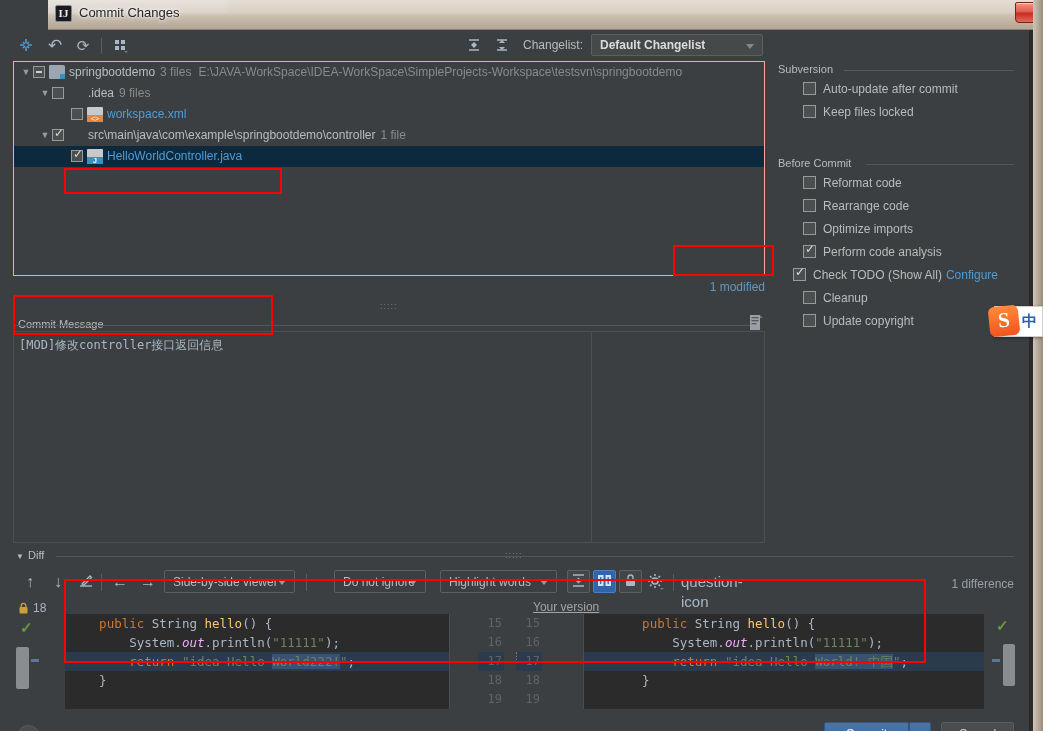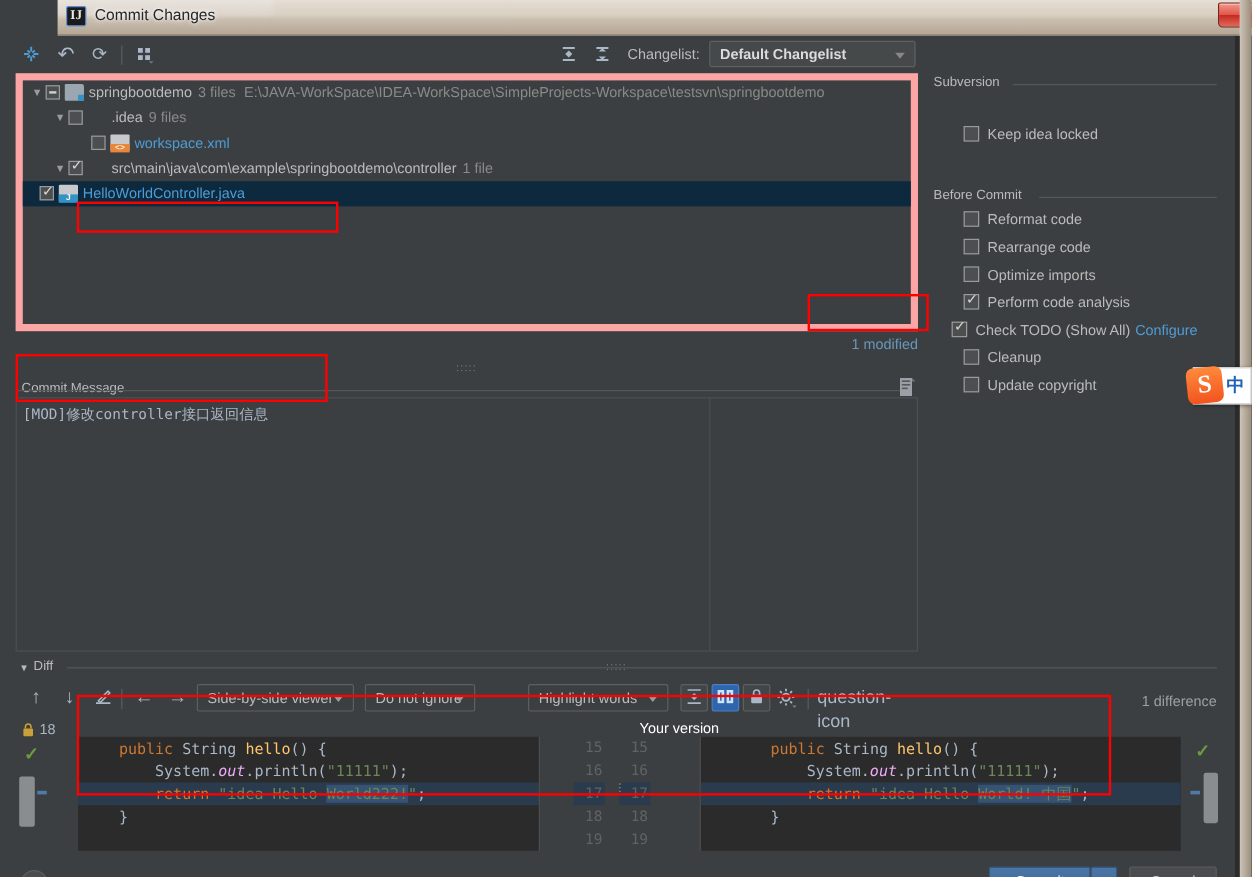--- a/index.html
+++ b/index.html
@@ -79,21 +79,21 @@
     position:absolute; left:8px; top:3px; color:#dcdcdc; font-weight:bold; font-size:12px;
   }
   #changelist-arrow {
     position:absolute; right:8px; top:9px; width:0;height:0;
     border-left:4px solid transparent;border-right:4px solid transparent;border-top:5px solid #888;
   }
 
   
   #tree-panel {
     position:absolute; left:13px; top:30px; width:752px; height:215px;
-    background:#3c3f41; border:6px solid #fca5a5;
+    background:#3c3f41; border:1px solid #fca5a5;
   }
   .tree-row { position:relative; height:21px; line-height:21px; white-space:nowrap; }
   .tree-row.selected { background:#0d293e; }
   .twisty { display:inline-block; width:14px; text-align:center; color:#9a9a9a; font-size:9px; vertical-align:middle;}
   .tcheck {
     display:inline-block; width:12px; height:12px; vertical-align:middle;
     border:1px solid #9a9a9a; background:#4b4f50; margin-right:4px; position:relative; top:-1px;
   }
   .tcheck.checked::after {
     content:"\2713"; position:absolute; left:1px; top:-4px; font-size:12px; color:#d8d8d8; line-height:14px;
@@ -178,21 +178,21 @@
   }
   .dt-combo .lbl { position:absolute; left:8px; top:4px; color:#bbbbbb; font-size:12px; white-space:nowrap;}
   .dt-combo .arw { position:absolute; right:8px; top:9px; width:0;height:0;
     border-left:4px solid transparent;border-right:4px solid transparent;border-top:5px solid #9a9a9a;}
   .dt-tgl {
     position:absolute; top:4px; width:23px; height:23px; border:1px solid #5e6060; border-radius:2px;
     background:#434648; color:#a9b7c6; font-size:12px; text-align:center; line-height:21px;
   }
   .dt-tgl.on { background:#2f65ad; border-color:#4a7fc1; }
   #difference-count { position:absolute; left:870px; top:546px; width:144px; text-align:right; color:#9aa0a6; font-size:12px;}
-  #your-version { position:absolute; left:533px; top:569px; color:#ffffff; font-size:12px; }
+  #your-version { position:absolute; left:533px; top:569px; color:#a3a3a3; font-size:12px;text-decoration:underline; }
 
   
   #lockline { position:absolute; left:18px; top:570px; color:#a9b7c6; font-size:12px;}
   #lock-ico { position:absolute; left:0px; top:1px; color:#c9a138; font-size:11px;}
   #lock-num { position:absolute; left:15px; top:0px; color:#a9b7c6;}
 
   
   #diff-body { position:absolute; left:0; top:583px; width:1029px; height:101px; }
   .editor { position:absolute; top:0; height:101px; background:#2b2b2b; overflow:hidden;
     font-family:"DejaVu Sans Mono", monospace; font-size:12.5px; }
@@ -298,21 +298,21 @@
         <span id="changelist-value">Default Changelist</span>
         <span id="changelist-arrow"></span>
       </div>
     </div>
 
     <div id="tree-panel">
         <div class="tree-row" style="padding-left: 5px;"><span class="twisty">▼</span><span class="tcheck partial"></span><span class="ficon folder"></span><span class="tname ">springbootdemo</span><span class="tcount">3 files</span><span class="tpath">E:\JAVA-WorkSpace\IDEA-WorkSpace\SimpleProjects-Workspace\testsvn\springbootdemo</span></div>
         <div class="tree-row" style="padding-left: 24px;"><span class="twisty">▼</span><span class="tcheck"></span><span class="ficon folderplain"></span><span class="tname ">.idea</span><span class="tcount">9 files</span></div>
         <div class="tree-row" style="padding-left: 43px;"><span class="twisty"></span><span class="tcheck"></span><span class="ficon xmlfile"></span><span class="tname mod">workspace.xml</span></div>
         <div class="tree-row" style="padding-left: 24px;"><span class="twisty">▼</span><span class="tcheck checked"></span><span class="ficon folderplain"></span><span class="tname ">src\main\java\com\example\springbootdemo\controller</span><span class="tcount">1 file</span></div>
-        <div class="tree-row selected" style=""><span class="twisty"></span><span class="tcheck checked"></span><span class="ficon javafile"></span><span class="tname mod">HelloWorldController.java</span></div>
+        <div class="tree-row selected" style="padding-left: 43px;"><span class="twisty"></span><span class="tcheck checked"></span><span class="ficon javafile"></span><span class="tname mod">HelloWorldController.java</span></div>
       </div>
 
     <div id="modified-count">1 modified</div>
     <div id="splitter-dots">:::::</div>
 
     <div id="cm-legend">Commit Message</div>
     <div id="cm-line"></div>
     <div id="cm-note-icon">
       <svg width="16" height="18" viewBox="0 0 16 18">
           <rect x="2" y="1" width="10" height="15" fill="#9aa0a6"></rect>
@@ -323,21 +323,22 @@
         </svg>
     </div>
     <div id="commit-msg-area">
       <div id="commit-msg-text">[MOD]修改controller接口返回信息</div>
       <div id="cm-rightcol"></div>
     </div>
 
     <div id="options-panel">
         <div class="group-legend" style="left: 0px; top: 2px;">Subversion</div>
         <div class="group-line" style="left: 66px; top: 9px; width: 170px;"></div>
-        <div class="opt-row" style="left: 25px; top: 40px;"><span class="ocheck"></span><span class="olabel">Keep idea locked</span></div>
+        <div class="opt-row" style="left: 25px; top: 17px;"><span class="ocheck"></span><span class="olabel">Auto-update after commit</span></div>
+        <div class="opt-row" style="left: 25px; top: 40px;"><span class="ocheck"></span><span class="olabel">Keep files locked</span></div>
         <div class="group-legend" style="left: 0px; top: 96px;">Before Commit</div>
         <div class="group-line" style="left: 88px; top: 103px; width: 148px;"></div>
         <div class="opt-row" style="left: 25px; top: 111px;"><span class="ocheck"></span><span class="olabel">Reformat code</span></div>
         <div class="opt-row" style="left: 25px; top: 134px;"><span class="ocheck"></span><span class="olabel">Rearrange code</span></div>
         <div class="opt-row" style="left: 25px; top: 157px;"><span class="ocheck"></span><span class="olabel">Optimize imports</span></div>
         <div class="opt-row" style="left: 25px; top: 180px;"><span class="ocheck checked"></span><span class="olabel">Perform code analysis</span></div>
         <div class="opt-row" style="left: 15px; top: 203px;"><span class="ocheck checked"></span><span class="olabel">Check TODO (Show All)</span><span class="olink">Configure</span></div>
         <div class="opt-row" style="left: 25px; top: 226px;"><span class="ocheck"></span><span class="olabel">Cleanup</span></div>
         <div class="opt-row" style="left: 25px; top: 249px;"><span class="ocheck"></span><span class="olabel">Update copyright</span></div>
       </div>
@@ -362,21 +363,21 @@
           </svg>
       </div>
       <div class="dt-sep" style="left:101px;"></div>
       <div class="dt-icon" style="left:110px;width:20px;font-size:16px;">←</div>
       <div class="dt-icon" style="left:138px;width:20px;font-size:16px;">→</div>
       <div class="dt-combo" style="left:164px;width:131px;">
         <span class="lbl">Side-by-side viewer</span>
         <span class="arw"></span>
       </div>
       <div class="dt-sep" style="left:306px;"></div>
-      <div class="dt-combo" style="left:304px;width:92px;">
+      <div class="dt-combo" style="left:334px;width:92px;">
         <span class="lbl">Do not ignore</span>
         <span class="arw"></span>
       </div>
       <div class="dt-combo" style="left:440px;width:117px;">
         <span class="lbl">Highlight words</span>
         <span class="arw"></span>
       </div>
       <div class="dt-tgl" style="left:567px;">
         <svg width="19" height="19" viewBox="0 0 19 19">
             <path d="M4 4h11M4 15h11" stroke="#a9b7c6" stroke-width="1.4"></path>

